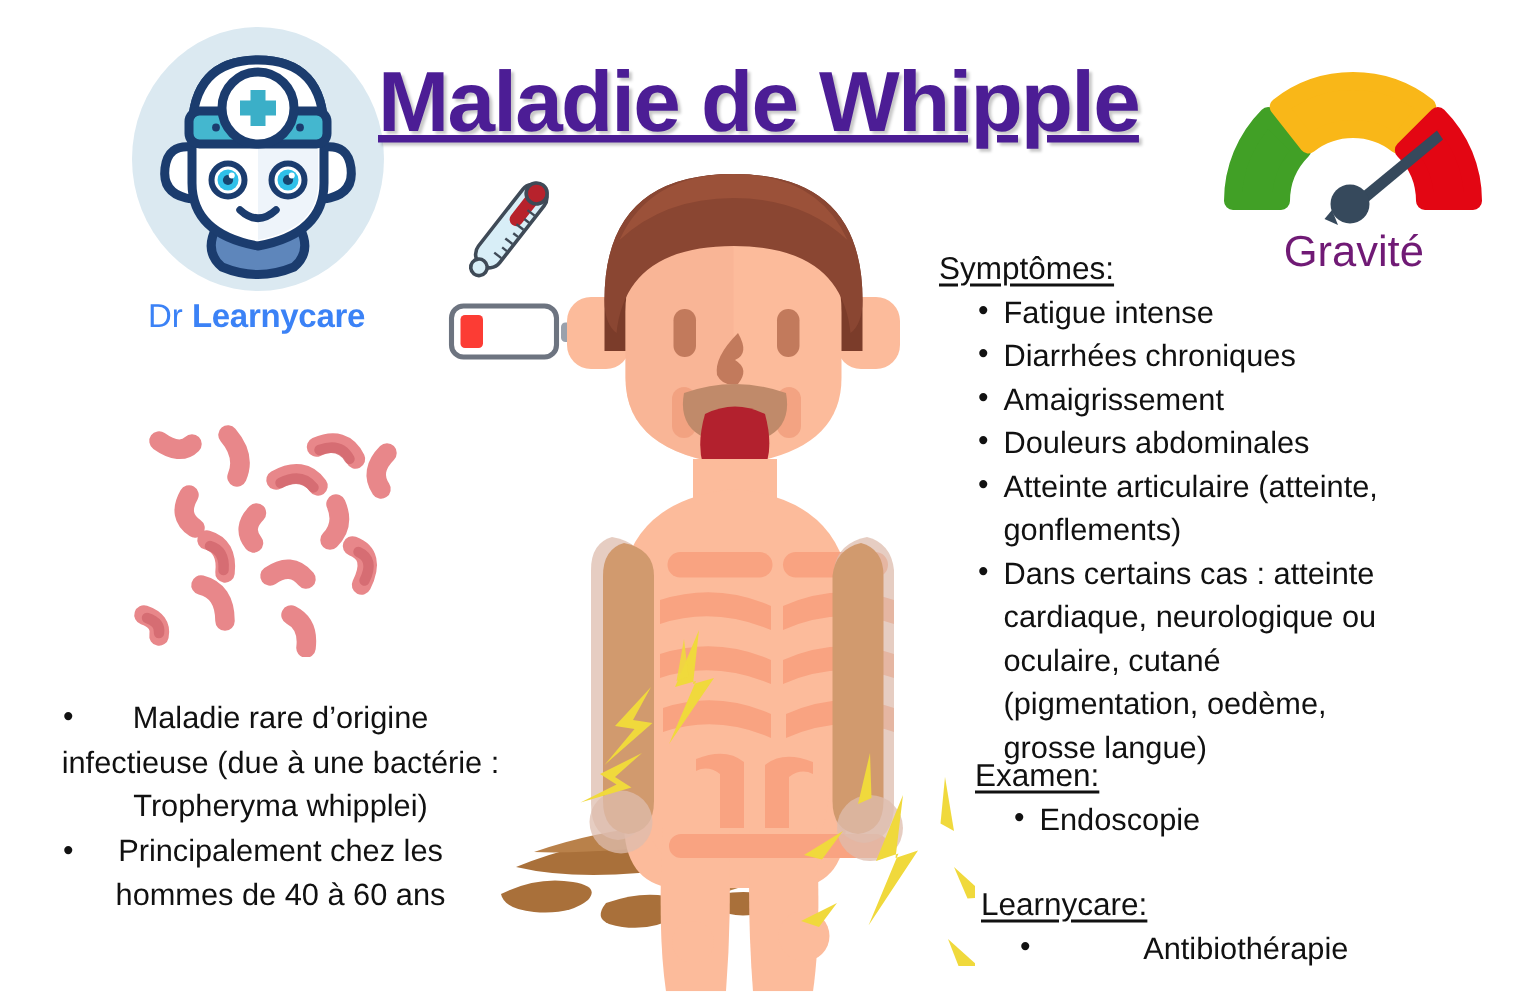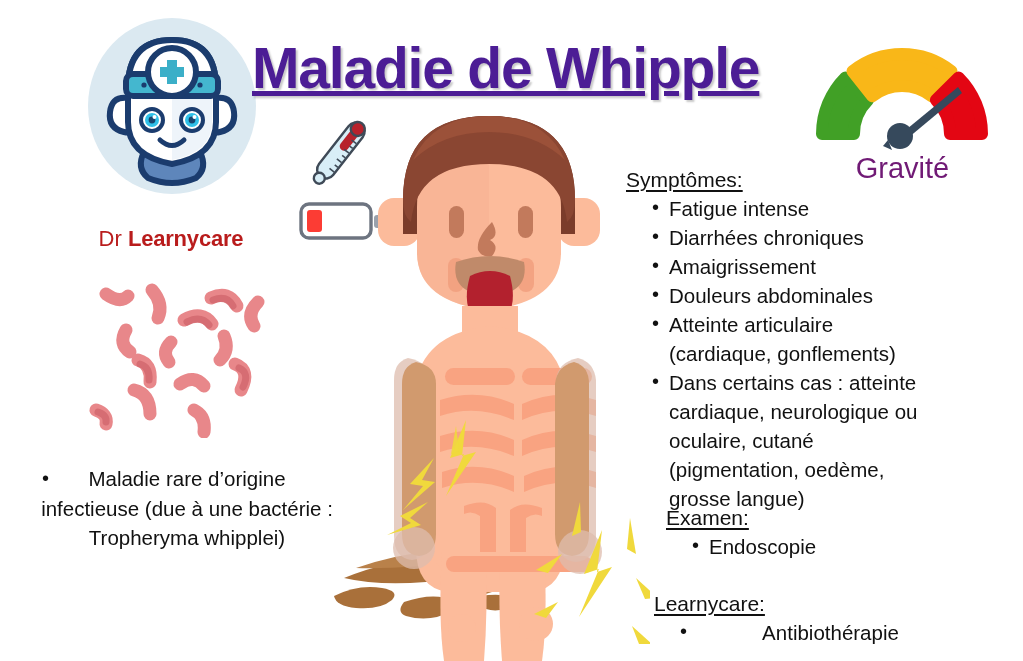--- a/index.html
+++ b/index.html
@@ -18,22 +18,22 @@
   
   #logo-block{
     position:absolute; left:66px; top:18px; width:210px; height:250px;
   }
   #logo-circle{
     position:absolute; left:22px; top:0; width:168px; height:176px;
     background:#dbe9f1; border-radius:50%;
   }
   #robot{ position:absolute; left:22px; top:2px; width:168px; height:176px; }
   #doctor-name{
-    position:absolute; left:0; top:208px; width:210px;
-    text-align:center; font-size:22px; color:#b91c1c; white-space:nowrap;
+    position:absolute; left:0; top:180px; width:210px;
+    text-align:center; font-size:22px; color:#3b82f6; white-space:nowrap;
   }
   #doctor-name .dr{ font-weight:400; }
   #doctor-name .brand{ font-weight:700; letter-spacing:-.2px; }
 
   
   #title{
     position:absolute; left:252px; top:40px; width:560px;
     font-size:57px; font-weight:700; color:#4c1d95;
     letter-spacing:-1.2px; line-height:1;
     text-shadow:2px 2px 2px rgba(0,0,0,.22);
@@ -83,21 +83,21 @@
     font-size:20.5px; line-height:29.5px; color:#111;
     padding:0 0 0 0; margin-bottom:0; text-align:center;
   }
   #left-text li::before{
     content:"\2022"; position:absolute; left:20px; top:0;
     font-size:20px;
   }
   #left-text li .txt{ display:block; padding-left:18px; }
 
   #symptoms{ position:absolute; left:626px; top:168px; width:300px; }
-  #examen{ position:absolute; left:650px; top:506px; width:300px;margin-left:16px; }
+  #examen{ position:absolute; left:650px; top:506px; width:300px; }
   #traitement{ position:absolute; left:654px; top:592px; width:310px; }
   #examen .sec-head, #traitement .sec-head{ margin-left:0; }
   #traitement ul.bul{ padding-left:26px;text-align:center; }
 </style>
 </head>
 <body>
 
 <div id="page">
 
   <div id="logo-block">
@@ -297,31 +297,34 @@
       <path d="M228 492 l-24 12 l12 4 z"></path>
       <path d="M302 516 l20 18 l-13 0 z"></path>
     </g>
   </svg>
 
   <div id="left-text">
     <ul style="list-style:none;margin:0;">
       <li style="position:relative;">
         <span class="txt">Maladie rare d’origine infectieuse (due à une bactérie : Tropheryma whipplei)</span>
       </li>
+      <li style="position:relative;">
+        <span class="txt">Principalement chez les hommes de 40 à 60 ans</span>
+      </li>
     </ul>
   </div>
 
   <div id="symptoms">
     <div class="sec-head">Symptômes:</div>
     <ul class="bul">
       <li>Fatigue intense</li>
       <li>Diarrhées chroniques</li>
       <li>Amaigrissement</li>
       <li>Douleurs abdominales</li>
-      <li>Atteinte articulaire (cardiaque, gonflements)</li>
+      <li>Atteinte articulaire (atteinte, gonflements)</li>
       <li>Dans certains cas : atteinte cardiaque, neurologique ou oculaire, cutané (pigmentation, oedème, grosse langue)</li>
     </ul>
   </div>
 
   <div id="examen">
     <div class="sec-head">Examen:</div>
     <ul class="bul">
       <li>Endoscopie</li>
     </ul>
   </div>

